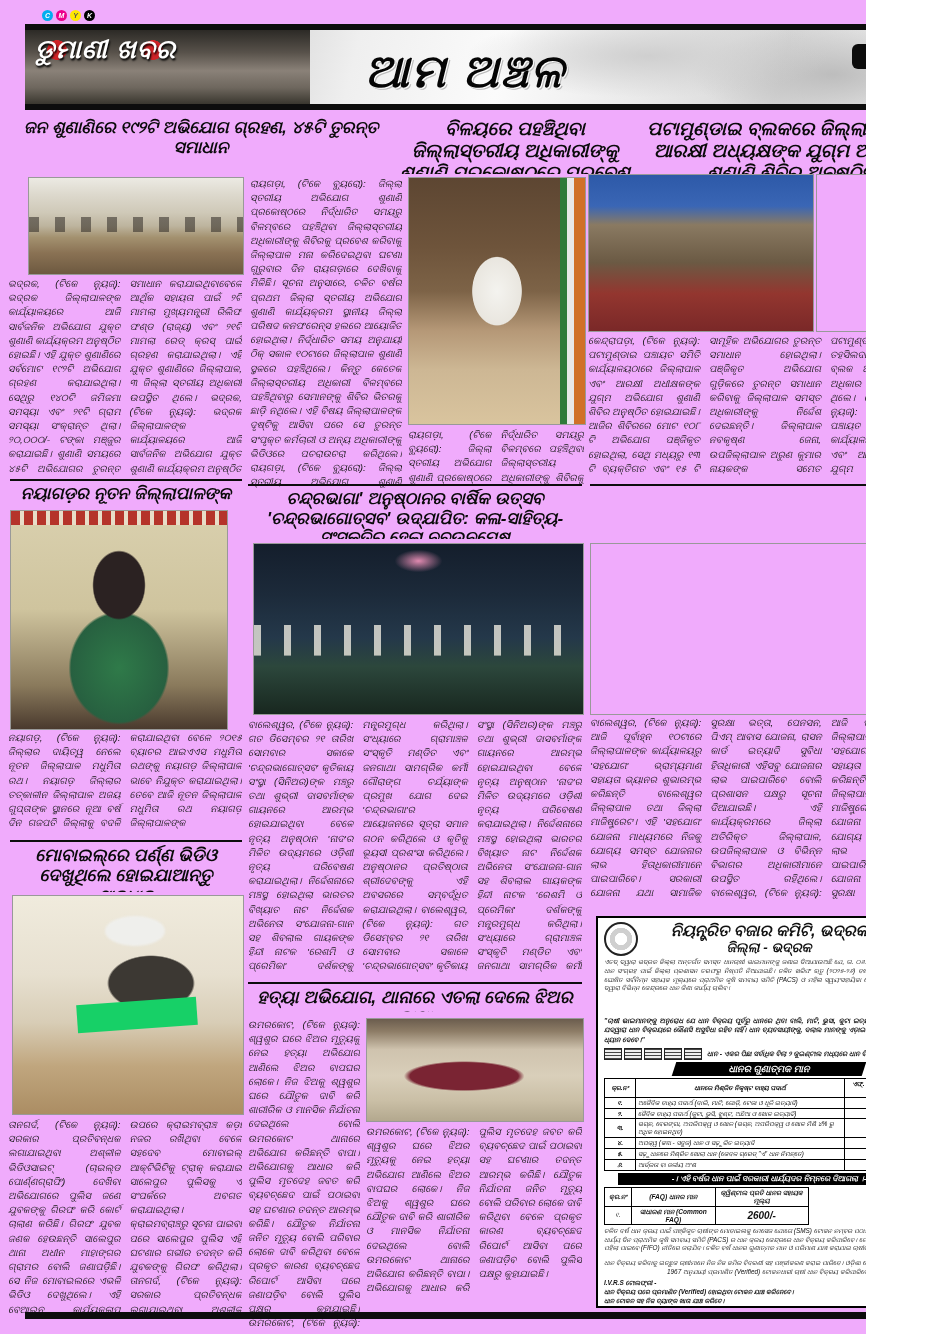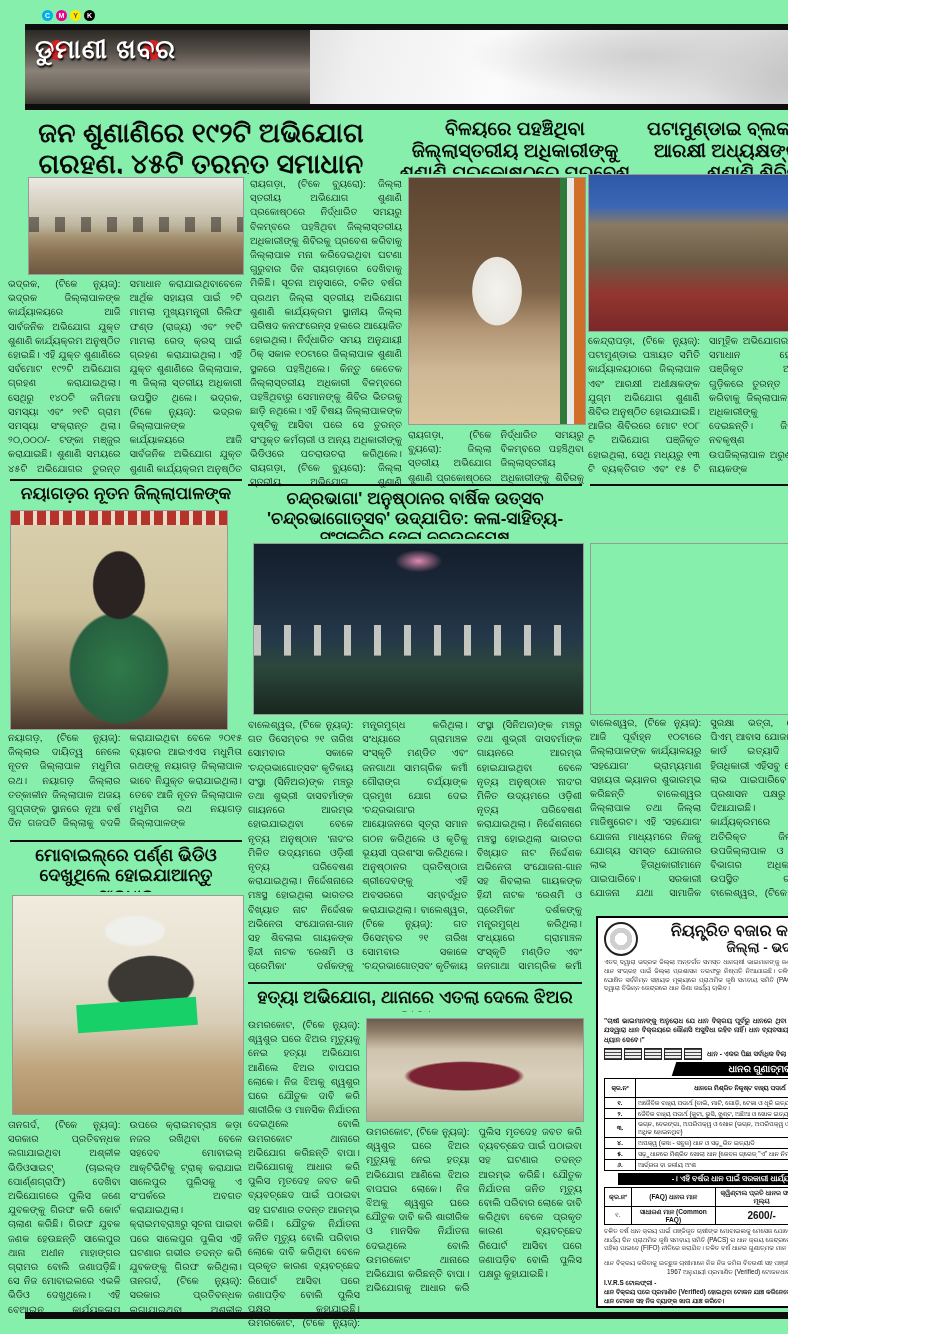--- a/index.html
+++ b/index.html
@@ -1,17 +1,17 @@
 <!DOCTYPE html>
 <html><head>
 <meta charset="utf-8">
 <style>
   html,body{margin:0;padding:0;background:#fff;}
-  .page{position:relative;width:788px;height:1334px;background:#86efac;overflow:hidden;
-        font-family:"Liberation Sans",sans-serif;color:#111;}
+  .page{position:relative;width:866px;height:1334px;background:#f0abfc;overflow:hidden;
+        font-family:"Liberation Sans",sans-serif;color:#111;font-style:italic;}
   
   .regmarks{position:absolute;display:flex;gap:3px;}
   .dot{width:11px;height:11px;border-radius:50%;font-size:7px;font-weight:bold;
        color:#fff;display:flex;align-items:center;justify-content:center;}
   .dot.c{background:#00aeef;} .dot.m{background:#ec008c;}
   .dot.y{background:#ffe800;color:#555;} .dot.k{background:#000;}
   
   .rule{position:absolute;background:#0d0d0d;}
   .mast{position:absolute;left:25px;top:30px;width:917px;height:74px;overflow:hidden;
         background:
@@ -28,21 +28,21 @@
   .mast-date{position:absolute;left:0;bottom:0;width:285px;height:24px;background:#0c0c0c;
         color:#fff;font-size:13.5px;font-weight:bold;display:flex;align-items:center;justify-content:center;}
   .mast-title{position:absolute;left:300px;top:44px;width:330px;text-align:center;
         font-size:46px;font-weight:800;color:#050505;letter-spacing:2px;
         text-shadow:1px 1px 0 #fff,2px 2px 0 #bbb;}
   .mast-page{position:absolute;left:852px;top:44px;width:86px;height:25px;background:#0c0c0c;
         border-radius:6px;color:#fff;font-size:14px;font-weight:bold;
         display:flex;align-items:center;justify-content:center;}
   
   .hl{position:absolute;font-weight:800;color:#0a0a0a;text-align:center;line-height:1.16;overflow:hidden;}
-  .hl-lg{font-size:27px;} .hl-md{font-size:17px;} .hl-sm{font-size:17.5px;}
+  .hl-lg{font-size:17px;} .hl-md{font-size:17px;} .hl-sm{font-size:17.5px;}
   .bt{position:absolute;font-size:9.8px;line-height:1.45;text-align:justify;color:#181818;overflow:hidden;}
   .c2{column-count:2;column-gap:9px;} .c3{column-count:3;column-gap:9px;}
   .ph{position:absolute;overflow:hidden;border:1px solid #999;}
   
   .ph1{background:
       repeating-linear-gradient(90deg, rgba(45,40,35,.55) 0 10px, rgba(45,40,35,0) 10px 26px) 0 48%/100% 16% no-repeat,
       linear-gradient(180deg,#eceae3 0%,#dcd8cc 18%,#cfc9b8 36%,#bdb49e 50%,#a3916f 62%,#8a7254 78%,#6d5940 100%);}
   .ph2{background:
       radial-gradient(42px 58px at 50% 46%, #f4f3ef 0%, #e9e6df 58%, rgba(0,0,0,0) 60%),
       linear-gradient(90deg, rgba(0,0,0,0) 0 86%, #2f7a3a 86% 90%, #e8e8e8 90% 94%, #d07028 94% 100%),
@@ -111,20 +111,21 @@
     <div class="dot y">Y</div>
     <div class="dot k">K</div>
   </div>
 
   <div class="rule" style="left:25px;top:24px;width:917px;height:6px;"></div>
   <div class="mast">
     <div class="mast-logo">
       <div class="paper">ଡୁମାଣୀ ଖବର</div>
     </div>
   </div>
+  <div class="mast-title">ଆମ ଅଞ୍ଚଳ</div>
   <div class="mast-page">ପୃଷ୍ଠା-8</div>
   <div class="rule" style="left:25px;top:104px;width:917px;height:6px;"></div>
 
   <div class="hl hl-lg" style="left:10px;top:118px;width:382px;height:56px;">ଜନ ଶୁଣାଣିରେ ୧୯୨ଟି ଅଭିଯୋଗ ଗ୍ରହଣ, ୪୫ଟି ତୁରନ୍ତ ସମାଧାନ</div>
   <div class="ph ph1" style="left:28px;top:177px;width:214px;height:96px;"></div>
   <div class="bt c2" style="left:8px;top:277px;width:234px;height:213px;">ଭଦ୍ରକ, (ଟିକେ ନ୍ୟୁଜ୍): ଭଦ୍ରକ ଜିଲ୍ଲାପାଳଙ୍କ କାର୍ଯ୍ୟାଳୟରେ ଆଜି ସାର୍ବଜନିକ ଅଭିଯୋଗ ଯୁକ୍ତ ଶୁଣାଣି କାର୍ଯ୍ୟକ୍ରମ ଅନୁଷ୍ଠିତ ହୋଇଛି। ଏହି ଯୁକ୍ତ ଶୁଣାଣିରେ ସର୍ବମୋଟ ୧୯୨ଟି ଅଭିଯୋଗ ଗ୍ରହଣ କରାଯାଇଥିଲା। ସେଥିରୁ ୧୪୦ଟି ଜମିଜମା ସମସ୍ୟା ଏବଂ ୨୧ଟି ଗ୍ରାମ ସମସ୍ୟା ସଂକ୍ରାନ୍ତ ଥିଲା। ୨୦,୦୦୦/- ଟଙ୍କା ମଞ୍ଜୁର କରାଯାଇଛି। ଶୁଣାଣି ସମୟରେ ୪୫ଟି ଅଭିଯୋଗର ତୁରନ୍ତ ସମାଧାନ କରାଯାଇଥିବାବେଳେ ଆର୍ଥିକ ସହାୟତା ପାଇଁ ୨ଟି ମାମଲା ମୁଖ୍ୟମନ୍ତ୍ରୀ ରିଲିଫ ଫଣ୍ଡ (ରାଜ୍ୟ) ଏବଂ ୨୧ଟି ମାମଲା ରେଡ୍ କ୍ରସ୍ ପାଇଁ ଗ୍ରହଣ କରାଯାଇଥିଲା। ଏହି ଯୁକ୍ତ ଶୁଣାଣିରେ ଜିଲ୍ଲାପାଳ, ୩ ଜିଲ୍ଲା ସ୍ତରୀୟ ଅଧିକାରୀ ଉପସ୍ଥିତ ଥିଲେ। ଭଦ୍ରକ, (ଟିକେ ନ୍ୟୁଜ୍): ଭଦ୍ରକ ଜିଲ୍ଲାପାଳଙ୍କ କାର୍ଯ୍ୟାଳୟରେ ଆଜି ସାର୍ବଜନିକ ଅଭିଯୋଗ ଯୁକ୍ତ ଶୁଣାଣି କାର୍ଯ୍ୟକ୍ରମ ଅନୁଷ୍ଠିତ ହୋଇଛି। ଏହି ଯୁକ୍ତ ଶୁଣାଣିରେ ସର୍ବମୋଟ ୧୯୨ଟି ଅଭିଯୋଗ ଗ୍ରହଣ କରାଯାଇଥିଲା। ସେଥିରୁ ୧୪୦ଟି ଜମିଜମା ସମସ୍ୟା ଏବଂ ୨୧ଟି ଗ୍ରାମ ସମସ୍ୟା ସଂକ୍ରାନ୍ତ ଥିଲା। ୨୦,୦୦୦/- ଟଙ୍କା ମଞ୍ଜୁର କରାଯାଇଛି। ଶୁଣାଣି ସମୟରେ ୪୫ଟି ଅଭିଯୋଗର ତୁରନ୍ତ ସମାଧାନ କରାଯାଇଥିବାବେଳେ ଆର୍ଥିକ ସହାୟତା ପାଇଁ ୨ଟି ମାମଲା ମୁଖ୍ୟମନ୍ତ୍ରୀ ରିଲିଫ ଫଣ୍ଡ (ରାଜ୍ୟ) ଏବଂ ୨୧ଟି ମାମଲା ରେଡ୍ କ୍ରସ୍ ପାଇଁ ଗ୍ରହଣ କରାଯାଇଥିଲା। ଏହି ଯୁକ୍ତ ଶୁଣାଣିରେ ଜିଲ୍ଲାପାଳ, ୩ ଜିଲ୍ଲା ସ୍ତରୀୟ ଅଧିକାରୀ ଉପସ୍ଥିତ ଥିଲେ।</div>
 
   <div class="hl hl-lg" style="left:396px;top:118px;width:238px;height:56px;font-size:19px;">ବିଳୟରେ ପହଞ୍ଚିଥିବା ଜିଲ୍ଲାସ୍ତରୀୟ ଅଧିକାରୀଙ୍କୁ ଶୁଣାଣି ପ୍ରକୋଷ୍ଠରେ ପ୍ରବେଶ ମନା, ଜିଲ୍ଲାପାଳଙ୍କ କଠୋର ପଦକ୍ଷେପ</div>
   <div class="bt" style="left:250px;top:177px;width:152px;height:313px;">ରାୟଗଡ଼ା, (ଟିକେ ବ୍ୟୁରୋ): ଜିଲ୍ଲା ସ୍ତରୀୟ ଅଭିଯୋଗ ଶୁଣାଣି ପ୍ରକୋଷ୍ଠରେ ନିର୍ଦ୍ଧାରିତ ସମୟରୁ ବିଳମ୍ବରେ ପହଞ୍ଚିଥିବା ଜିଲ୍ଲାସ୍ତରୀୟ ଅଧିକାରୀଙ୍କୁ ଶିବିରକୁ ପ୍ରବେଶ କରିବାକୁ ଜିଲ୍ଲାପାଳ ମନା କରିଦେଇଥିବା ଘଟଣା ଗୁରୁବାର ଦିନ ରାୟଗଡ଼ାରେ ଦେଖିବାକୁ ମିଳିଛି। ସୂଚନା ଅନୁସାରେ, ଚଳିତ ବର୍ଷର ପ୍ରଥମ ଜିଲ୍ଲା ସ୍ତରୀୟ ଅଭିଯୋଗ ଶୁଣାଣି କାର୍ଯ୍ୟକ୍ରମ ସ୍ଥାନୀୟ ଜିଲ୍ଲା ପରିଷଦ କନଫରେନ୍ସ ହଲରେ ଆୟୋଜିତ ହୋଇଥିଲା। ନିର୍ଦ୍ଧାରିତ ସମୟ ଅନୁଯାୟୀ ଠିକ୍ ସକାଳ ୧୦ଟାରେ ଜିଲ୍ଲାପାଳ ଶୁଣାଣି ସ୍ଥଳରେ ପହଞ୍ଚିଥିଲେ। କିନ୍ତୁ କେତେକ ଜିଲ୍ଲାସ୍ତରୀୟ ଅଧିକାରୀ ବିଳମ୍ବରେ ପହଞ୍ଚିଥିବାରୁ ସେମାନଙ୍କୁ ଶିବିର ଭିତରକୁ ଛାଡ଼ି ନଥିଲେ। ଏହି ବିଷୟ ଜିଲ୍ଲାପାଳଙ୍କ ଦୃଷ୍ଟିକୁ ଆସିବା ପରେ ସେ ତୁରନ୍ତ ସଂପୃକ୍ତ କର୍ମଚାରୀ ଓ ଅନ୍ୟ ଅଧିକାରୀଙ୍କୁ ଭିଡିଓରେ ପଚରାଉଚରା କରିଥିଲେ। ରାୟଗଡ଼ା, (ଟିକେ ବ୍ୟୁରୋ): ଜିଲ୍ଲା ସ୍ତରୀୟ ଅଭିଯୋଗ ଶୁଣାଣି ପ୍ରକୋଷ୍ଠରେ ନିର୍ଦ୍ଧାରିତ ସମୟରୁ ବିଳମ୍ବରେ ପହଞ୍ଚିଥିବା ଜିଲ୍ଲାସ୍ତରୀୟ ଅଧିକାରୀଙ୍କୁ ଶିବିରକୁ ପ୍ରବେଶ କରିବାକୁ ଜିଲ୍ଲାପାଳ ମନା କରିଦେଇଥିବା ଘଟଣା ଗୁରୁବାର ଦିନ ରାୟଗଡ଼ାରେ ଦେଖିବାକୁ ମିଳିଛି। ସୂଚନା ଅନୁସାରେ, ଚଳିତ ବର୍ଷର ପ୍ରଥମ ଜିଲ୍ଲା ସ୍ତରୀୟ ଅଭିଯୋଗ ଶୁଣାଣି କାର୍ଯ୍ୟକ୍ରମ ସ୍ଥାନୀୟ ଜିଲ୍ଲା ପରିଷଦ କନଫରେନ୍ସ ହଲରେ ଆୟୋଜିତ ହୋଇଥିଲା। ନିର୍ଦ୍ଧାରିତ ସମୟ ଅନୁଯାୟୀ ଠିକ୍ ସକାଳ ୧୦ଟାରେ ଜିଲ୍ଲାପାଳ ଶୁଣାଣି ସ୍ଥଳରେ ପହଞ୍ଚିଥିଲେ। କିନ୍ତୁ କେତେକ ଜିଲ୍ଲାସ୍ତରୀୟ ଅଧିକାରୀ ବିଳମ୍ବରେ ପହଞ୍ଚିଥିବାରୁ ସେମାନଙ୍କୁ ଶିବିର ଭିତରକୁ ଛାଡ଼ି ନଥିଲେ। ଏହି ବିଷୟ ଜିଲ୍ଲାପାଳଙ୍କ ଦୃଷ୍ଟିକୁ ଆସିବା ପରେ ସେ ତୁରନ୍ତ ସଂପୃକ୍ତ କର୍ମଚାରୀ ଓ ଅନ୍ୟ ଅଧିକାରୀଙ୍କୁ ଭିଡିଓରେ ପଚରାଉଚରା କରିଥିଲେ।</div>
   <div class="ph ph2" style="left:408px;top:177px;width:176px;height:246px;"></div>

